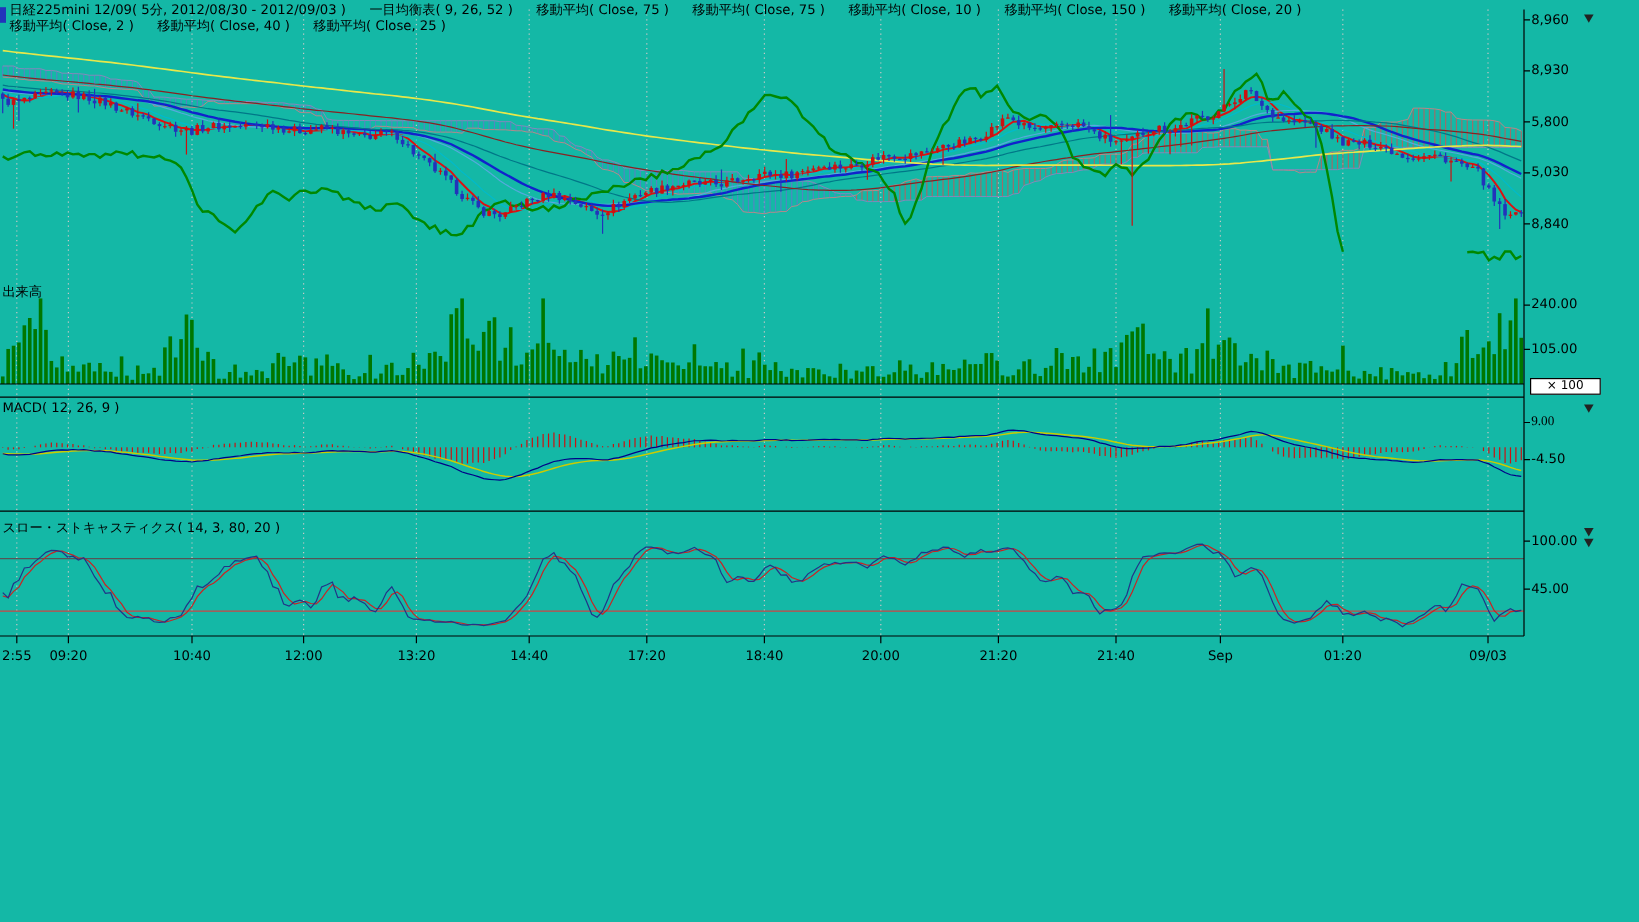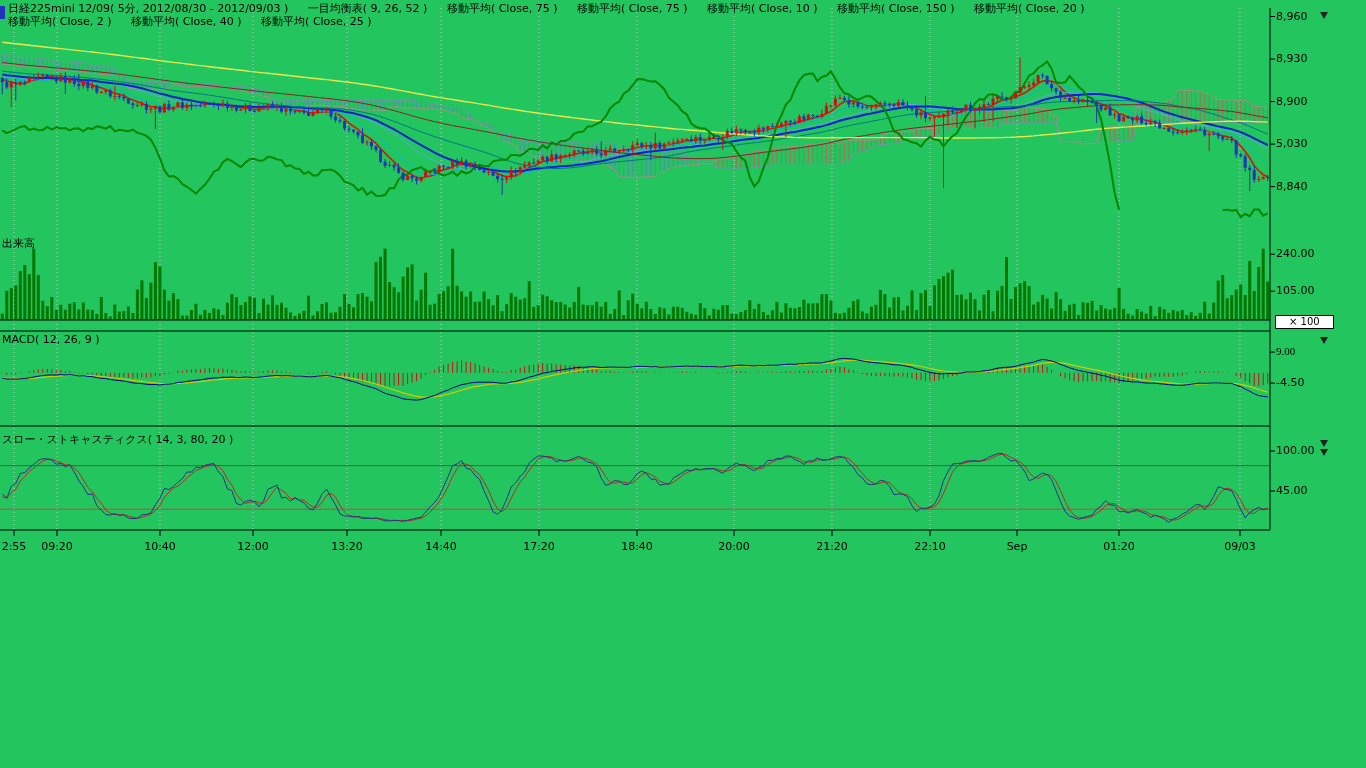--- a/index.html
+++ b/index.html
@@ -1,18 +1,18 @@
 <!DOCTYPE html>
 <html><head>
 <meta charset="utf-8">
 <style>
   *{margin:0;padding:0;box-sizing:border-box}
   html,body{width:1366px;height:768px;background:#ffffff;overflow:hidden}
   body{font-family:"DejaVu Sans",sans-serif;font-size:11px;color:#000}
-  #screen{position:relative;width:1366px;height:768px;background:#22c55e}
+  #screen{position:relative;width:1366px;height:768px;background:#14b8a6}
   #chart-svg{position:absolute;left:0;top:0}
   .hdr{position:absolute;left:8px;white-space:nowrap;z-index:5}
   .hdr span{margin-right:16px}
   .l1{top:1px}.l2{top:14px}
   .sec{position:absolute;z-index:5;white-space:nowrap}
   .axl{position:absolute;left:1276px;white-space:nowrap;z-index:5}
   .badge{position:absolute;left:1275px;top:315px;border:1px solid #000;font-size:10px;line-height:12px;padding:0 13px;background:#fff;z-index:5}
   .t{position:absolute;top:540px;transform:translateX(-50%);white-space:nowrap;z-index:5}
   .arr{position:absolute;width:0;height:0;border-left:4px solid transparent;border-right:4px solid transparent;border-top:7px solid #222;z-index:6;cursor:pointer}
   .caret{position:absolute;left:0;top:6px;width:5px;height:13px;background:#2233bb;z-index:6}
@@ -1512,21 +1512,21 @@
     <span>移動平均( Close, 40 )</span>
     <span>移動平均( Close, 25 )</span>
   </div>
 
   <div class="sec" style="left:2px;top:236px">出来高</div>
   <div class="sec" style="left:2px;top:333px">MACD( 12, 26, 9 )</div>
   <div class="sec" style="left:2px;top:432px">スロー・ストキャスティクス( 14, 3, 80, 20 )</div>
 
   <div class="axl" style="top: 9.50633px;">8,960</div>
   <div class="axl" style="top: 52.038px;">8,930</div>
-  <div class="axl" style="top: 94.5696px;">8,900</div>
+  <div class="axl" style="top: 94.5696px;">5,800</div>
   <div class="axl" style="top: 137.101px;">5,030</div>
   <div class="axl" style="top: 179.633px;">8,840</div>
 
   <div class="axl" style="top: 247.222px;">240.00</div>
   <div class="axl" style="top: 284.222px;">105.00</div>
   <div class="badge">× 100</div>
 
   <div class="axl" style="top: 345.084px; font-family: Liberation Serif, serif;">9.00</div>
   <div class="axl" style="top: 376.102px;">-4.50</div>
 
@@ -1536,21 +1536,21 @@
   <span class="t" style="left: 14px;">2:55</span>
   <span class="t" style="left: 57px;">09:20</span>
   <span class="t" style="left: 160px;">10:40</span>
   <span class="t" style="left: 253px;">12:00</span>
   <span class="t" style="left: 347px;">13:20</span>
   <span class="t" style="left: 441px;">14:40</span>
   <span class="t" style="left: 539px;">17:20</span>
   <span class="t" style="left: 637px;">18:40</span>
   <span class="t" style="left: 734px;">20:00</span>
   <span class="t" style="left: 832px;">21:20</span>
-  <span class="t" style="left: 930px;">22:10</span>
+  <span class="t" style="left: 930px;">21:40</span>
   <span class="t" style="left: 1017px;">Sep</span>
   <span class="t" style="left: 1119px;">01:20</span>
   <span class="t" style="left: 1240px;">09/03</span>
 
   <div class="arr" style="left:1320px;top:12px"></div>
   <div class="arr" style="left:1320px;top:337px"></div>
   <div class="arr" style="left:1320px;top:440px"></div>
   <div class="arr" style="left:1320px;top:449px"></div>
 
 </div>

